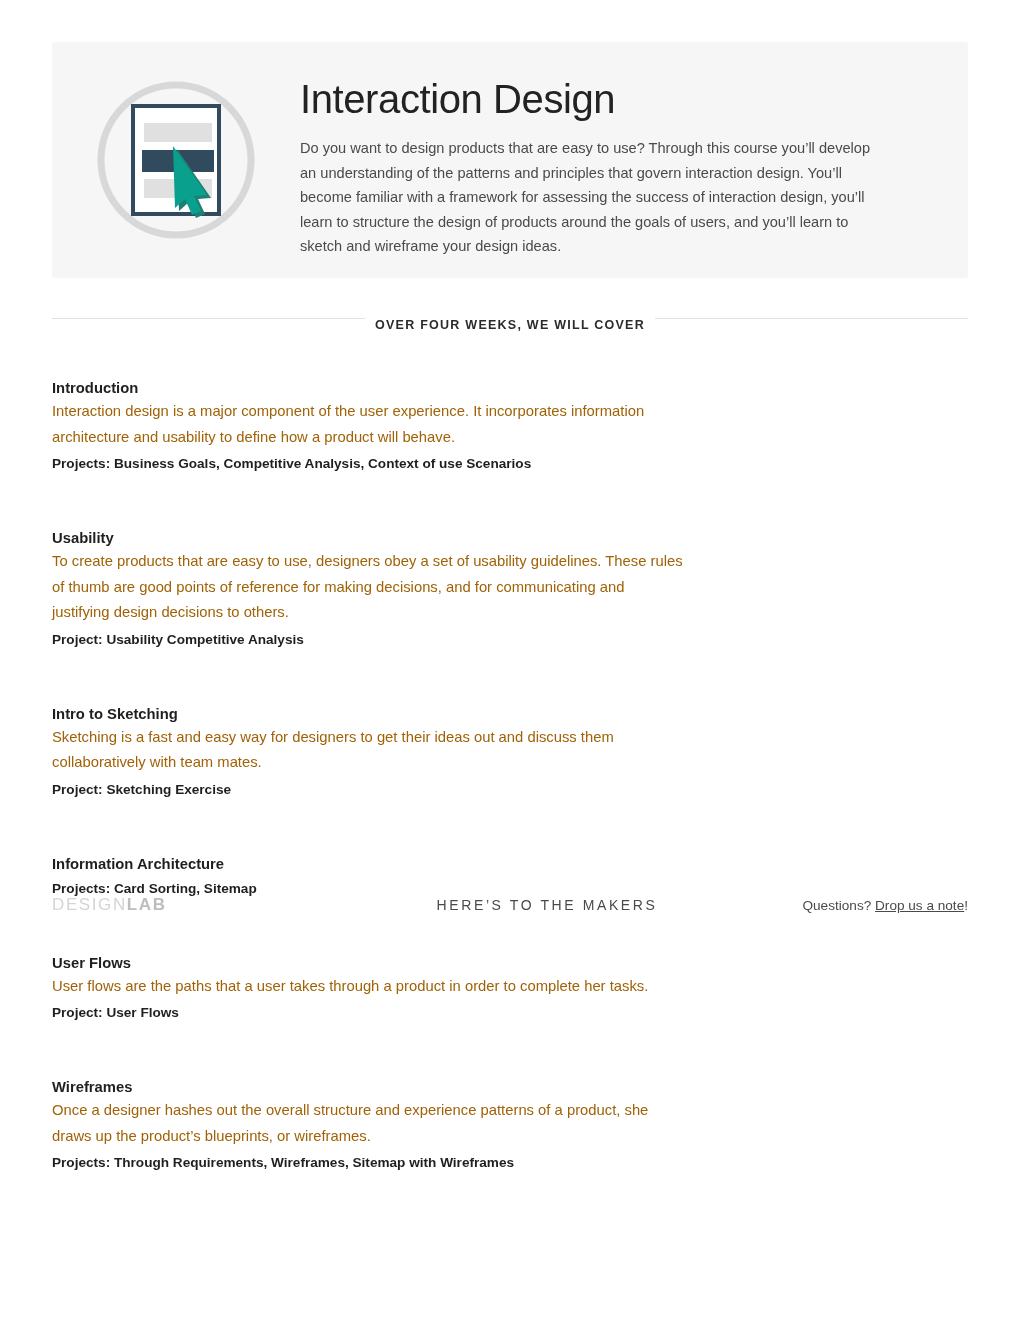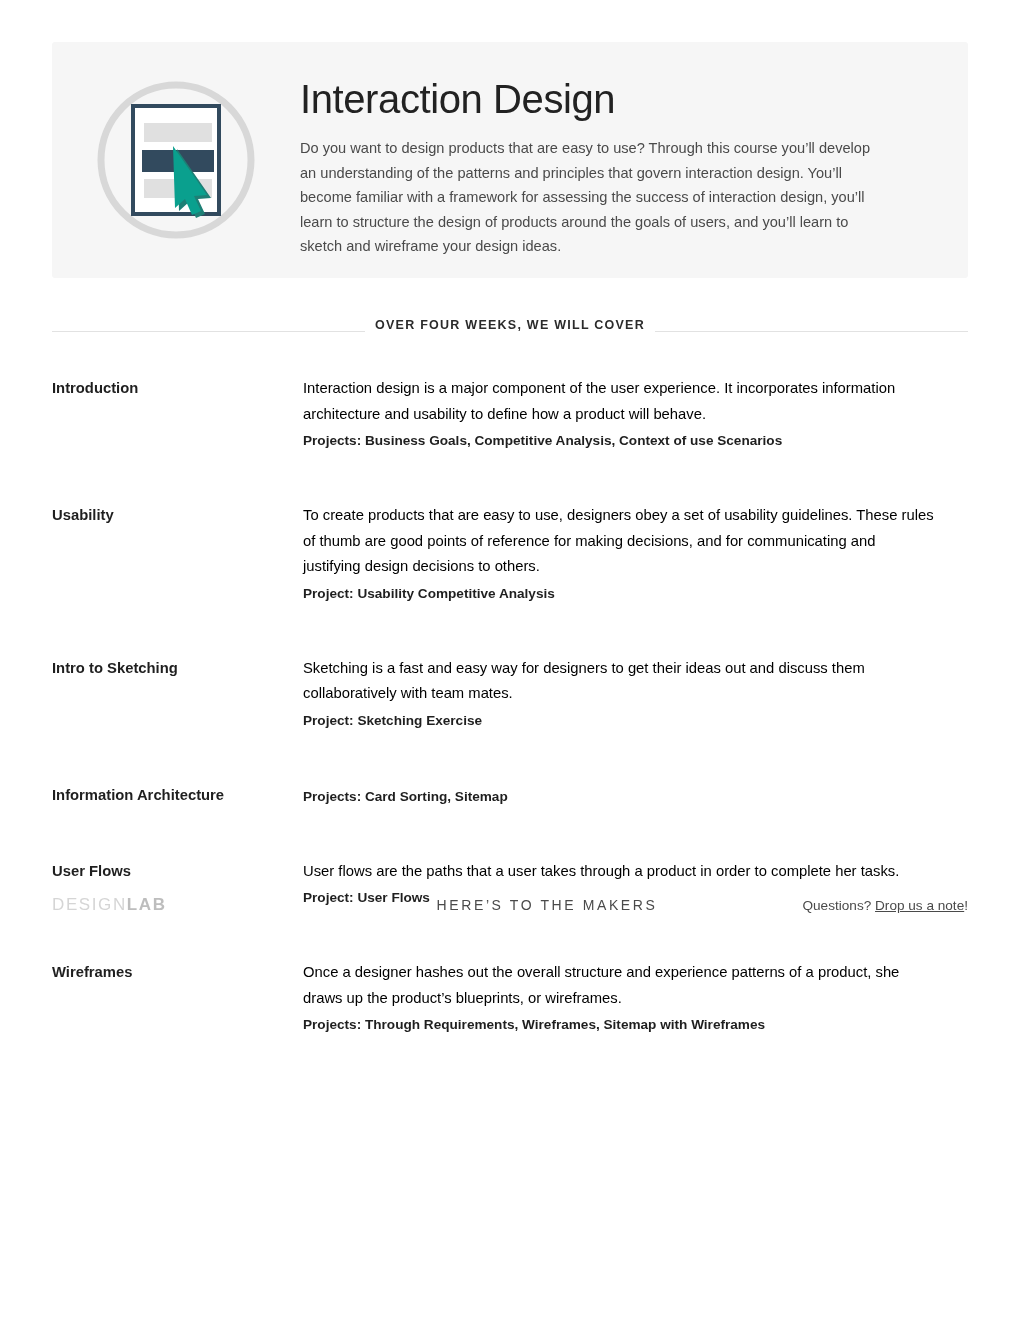--- a/index.html
+++ b/index.html
@@ -74,21 +74,21 @@
     max-width: 585px;
   }
 
   
   .divider {
     position: absolute;
     left: 52px;
     top: 318px;
     width: 916px;
     display: flex;
-    align-items: flex-end;
+    align-items: flex-start;
     gap: 10px;
   }
   .divider-rule {
     flex: 1;
     height: 1px;
     background: #e2e2e2;
   }
   .divider-label {
     font-size: 12.5px;
     font-weight: 700;
@@ -102,41 +102,42 @@
     position: absolute;
     left: 52px;
     top: 376px;
     width: 916px;
   }
 
   .topic {
     display: flex;
     align-items: flex-start;
     margin-bottom: 50px;
+    flex-direction: column;
   }
 
   .topic-title {
     width: 251px;
     flex: none;
     font-size: 14.8px;
     line-height: 22px;
     font-weight: 700;
     color: #1f1f1f;
     padding-top: 1px;
   }
 
   .topic-body {
     flex: 1;
     max-width: 632px;
   }
 
   .topic-desc {
     font-size: 14.8px;
     line-height: 25.5px;
-    color: #000000;
+    color: #a16207;
     margin: 0;
   }
 
   .topic-projects {
     font-size: 13.6px;
     line-height: 25px;
     font-weight: 700;
     color: #1f1f1f;
     margin: 1px 0 0 0;
   }

